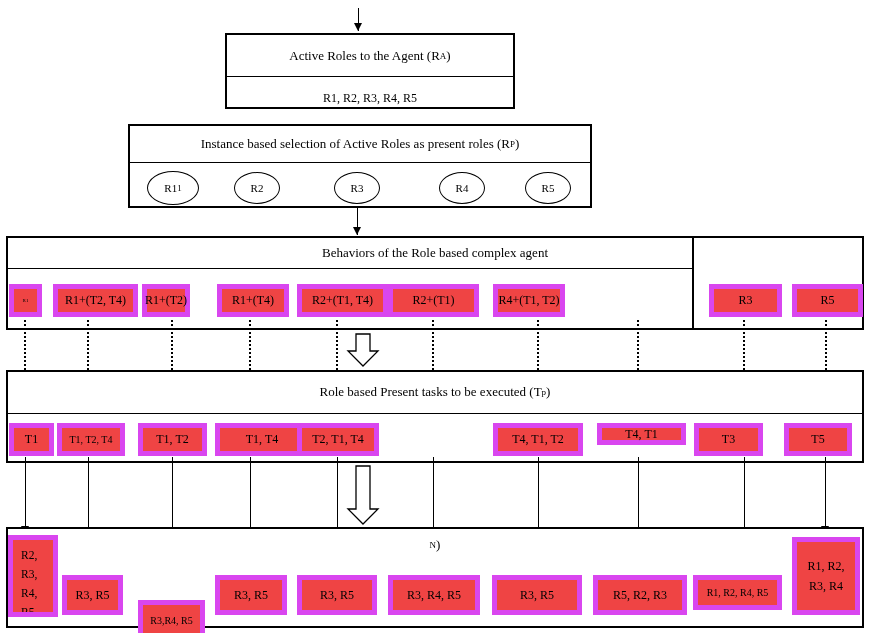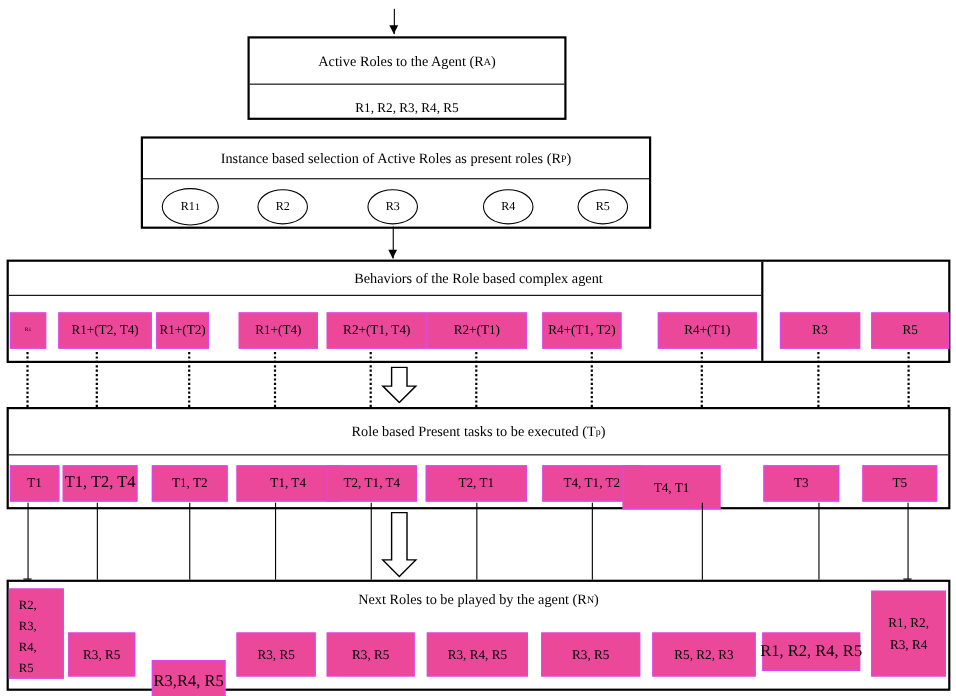--- a/index.html
+++ b/index.html
@@ -1,21 +1,21 @@
 <!DOCTYPE html>
 <html><head>
 <meta charset="utf-8">
 <style>
   html,body{margin:0;padding:0;background:#fff;}
   .canvas{position:relative;width:869px;height:633px;background:#fff;
           font-family:"Liberation Serif", serif;color:#000;overflow:hidden;}
   .outer{position:absolute;border:2px solid #000;background:#fff;box-sizing:border-box;}
-  .cell{position:absolute;border:1px solid #d946ef;background:#ec4899;box-sizing:border-box;
+  .cell{position:absolute;border:5px solid #d946ef;background:#ef4444;box-sizing:border-box;
         display:flex;align-items:center;justify-content:center;font-size:12px;white-space:pre;}
-  .cell.sm{font-size:15px;}
+  .cell.sm{font-size:10px;}
   .cell.xs{font-size:5px;}
   .cell.tall{white-space:pre-line;justify-content:flex-start;align-items:flex-start;
              padding:6px 0 0 8px;line-height:19px;font-size:11.5px;overflow:hidden;text-align:left;}
   .cell.tall2{white-space:pre-line;line-height:20px;font-size:12px;text-align:center;}
   .btitle{position:absolute;display:flex;align-items:center;justify-content:center;
           font-size:13px;box-sizing:border-box;}
   .btitle sub, .ellipse sub{font-size:9px;line-height:0;}
   .hline{position:absolute;height:1px;background:#000;}
   .vline{position:absolute;width:2px;background:#000;}
   .ellipse{position:absolute;border:1px solid #000;border-radius:50%;box-sizing:border-box;
@@ -74,21 +74,20 @@
   <div class="btitle" style="left:8px;top:240px;width:854px;height:26px">Behaviors of the Role based complex agent</div>
   <div class="hline" style="left:8px;top:268px;width:684px"></div>
   <div class="vline" style="left:692px;top:238px;height:90px"></div>
   <div class="cell xs" style="left:9px;top:284px;width:33px;height:33px">R1</div>
   <div class="cell" style="left:53px;top:284px;width:85px;height:33px">R1+(T2, T4)</div>
   <div class="cell" style="left:142px;top:284px;width:48px;height:33px">R1+(T2)</div>
   <div class="cell" style="left:217px;top:284px;width:72px;height:33px">R1+(T4)</div>
   <div class="cell" style="left:297px;top:284px;width:91px;height:33px">R2+(T1, T4)</div>
   <div class="cell" style="left:388px;top:284px;width:91px;height:33px">R2+(T1)</div>
   <div class="cell" style="left:493px;top:284px;width:72px;height:33px">R4+(T1, T2)</div>
-  <div class="cell" style="left:598px;top:284px;width:90px;height:33px">R4+(T1)</div>
   <div class="cell" style="left:709px;top:284px;width:73px;height:33px">R3</div>
   <div class="cell" style="left:792px;top:284px;width:71px;height:33px">R5</div>
 
   <svg class="hollow" style="left:344px;top:333px" width="38" height="34" viewBox="0 0 38 34">
     <polygon points="12,1 26,1 26,18 34,18 19,33 4,18 12,18" fill="#ffffff" stroke="#000000" stroke-width="1.3"></polygon>
   </svg>
 
   <div class="darrow" style="left:24px;top:320px;height:102px"></div>
   <div class="darrow" style="left:87px;top:320px;height:102px"></div>
   <div class="darrow" style="left:171px;top:320px;height:102px"></div>
@@ -105,44 +104,42 @@
     <span>Role based Present tasks to be executed (T</span>
       <sub>p</sub>
       <span>)</span>
   </div>
   <div class="hline" style="left:8px;top:413px;width:854px"></div>
   <div class="cell" style="left:9px;top:423px;width:45px;height:33px">T1</div>
   <div class="cell sm" style="left:57px;top:423px;width:68px;height:33px">T1, T2, T4</div>
   <div class="cell" style="left:138px;top:423px;width:69px;height:33px">T1, T2</div>
   <div class="cell" style="left:215px;top:423px;width:94px;height:33px">T1, T4</div>
   <div class="cell" style="left:297px;top:423px;width:82px;height:33px">T2, T1, T4</div>
-  <div class="cell" style="left:387px;top:423px;width:92px;height:33px">T2, T1</div>
   <div class="cell" style="left:493px;top:423px;width:90px;height:33px">T4, T1, T2</div>
-  <div class="cell" style="left:566px;top:423px;width:89px;height:40px">T4, T1</div>
+  <div class="cell" style="left:597px;top:423px;width:89px;height:22px">T4, T1</div>
   <div class="cell" style="left:694px;top:423px;width:69px;height:33px">T3</div>
   <div class="cell" style="left:784px;top:423px;width:68px;height:33px">T5</div>
 
   <svg class="hollow" style="left:344px;top:465px" width="38" height="61" viewBox="0 0 38 61">
     <polygon points="12,1 26,1 26,44 34,44 19,59 4,44 12,44" fill="#ffffff" stroke="#000000" stroke-width="1.3"></polygon>
   </svg>
 
   <div class="sarrow" style="left:25px;top:457px;height:77px"></div>
   <div class="sarrow" style="left:88px;top:457px;height:116px"></div>
   <div class="sarrow" style="left:172px;top:457px;height:116px"></div>
   <div class="sarrow" style="left:250px;top:457px;height:116px"></div>
   <div class="sarrow" style="left:337px;top:457px;height:116px"></div>
   <div class="sarrow" style="left:433px;top:457px;height:116px"></div>
   <div class="sarrow" style="left:538px;top:457px;height:116px"></div>
   <div class="sarrow" style="left:638px;top:457px;height:116px"></div>
   <div class="sarrow" style="left:744px;top:457px;height:116px"></div>
   <div class="sarrow" style="left:825px;top:457px;height:77px"></div>
 
   <div class="outer" style="left:6px;top:527px;width:858px;height:101px"></div>
   <div class="btitle" style="left:8px;top:533px;width:854px;height:24px">
-    <span>Next Roles to be played by the agent (R</span>
       <sub>N</sub>
       <span>)</span>
   </div>
   <div class="cell tall" style="left:8px;top:535px;width:50px;height:82px">R2,
 R3,
 R4,
 R5</div>
   <div class="cell" style="left:62px;top:575px;width:61px;height:40px">R3, R5</div>
   <div class="cell sm" style="left:138px;top:600px;width:67px;height:40px">R3,R4, R5</div>
   <div class="cell" style="left:215px;top:575px;width:72px;height:40px">R3, R5</div>

